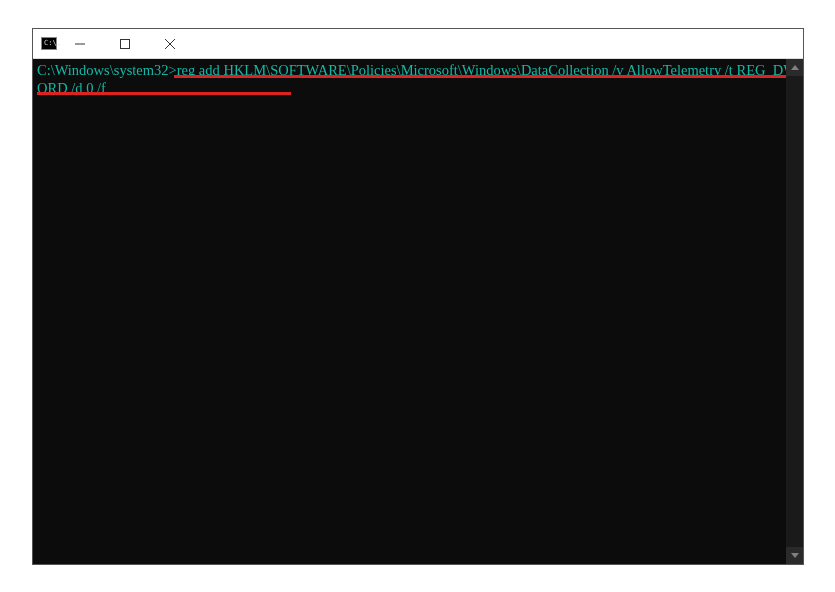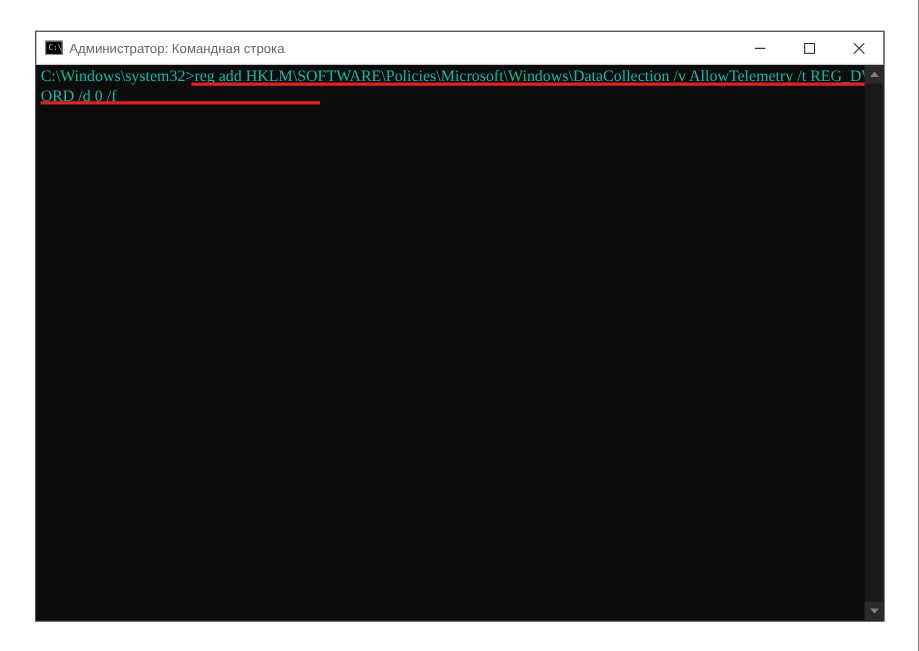--- a/index.html
+++ b/index.html
@@ -134,21 +134,20 @@
       height: 3px;
       background: #d22;
     }
   </style>
 </head>
 <body>
 
 <div class="window">
   <div class="titlebar">
     <div class="cmd-icon">C:\.</div>
-    <div class="title-text">Администратор: Командная строка</div>
     <div class="win-controls">
       <div class="win-btn">
         <svg width="10" height="10">
             <line x1="0" y1="5" x2="10" y2="5"></line>
           </svg>
       </div>
       <div class="win-btn">
         <svg width="10" height="10">
             <rect x="0.5" y="0.5" width="9" height="9"></rect>
           </svg>

